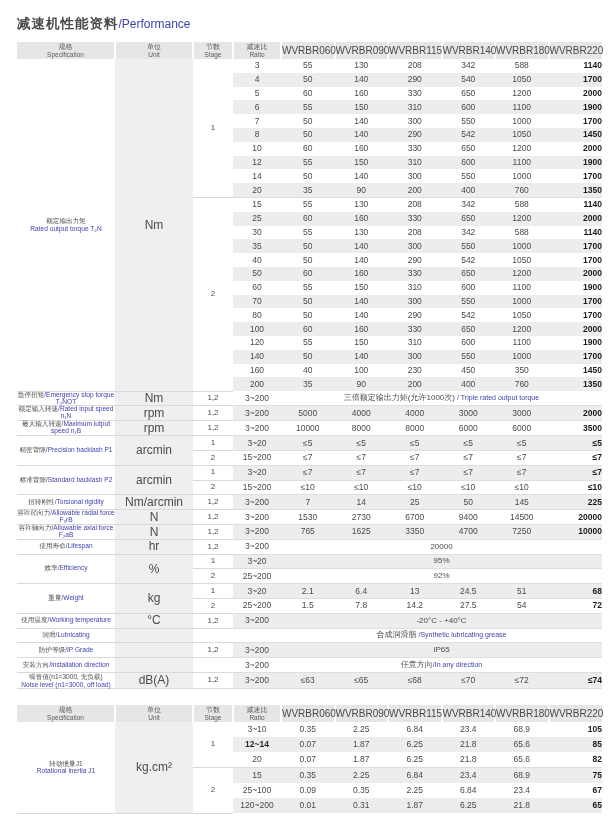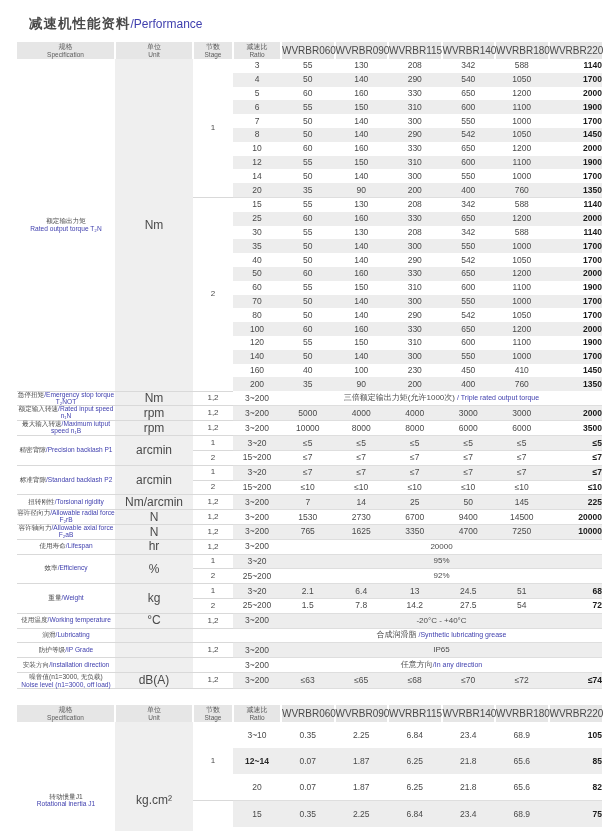--- a/index.html
+++ b/index.html
@@ -1,29 +1,29 @@
 <!DOCTYPE html>
 <html style="--blue: #3f3fae; --headbg: #e6e6e6; --stripe: #ededed; --unitbg: #efefef; --border: #d9d9d9;"><head>
 <meta charset="utf-8">
 <style>
   html,body{margin:0;padding:0;background:#fff;}
   body{width:611px;height:831px;font-family:"Liberation Sans","DejaVu Sans",sans-serif;-webkit-font-smoothing:antialiased;}
   .page{padding:14px 9px 0 17px;}
-  .sec-title{margin:0 0 9px 12px;white-space:nowrap;}
+  .sec-title{margin:0 0 9px 0;white-space:nowrap;}
   .sec-title .t-zh{font-size:13.5px;font-weight:bold;color:#4a4a4a;letter-spacing:1px;}
   .sec-title .t-en{font-size:12px;color:var(--blue);}
   table{border-collapse:collapse;table-layout:fixed;width:585px;}
   th{background:var(--headbg);font-weight:normal;color:#5c5c5c;height:17px;padding:0;vertical-align:middle;border-left:2px solid #fff;}
   th:first-child{border-left:none;}
   th .h-zh{display:block;font-size:7px;line-height:8px;}
   th .h-en{display:block;font-size:6.5px;line-height:7px;}
   th.model{font-size:10px;color:#4a4a4a;}
   td{padding:0;text-align:center;vertical-align:middle;color:#4a4a4a;line-height:1.05;}
   .t1 td{height:13.8px;}
-  .t2 td{height:26px;}
+  .t2 td{height:15px;}
   td.spec{font-size:6.6px;border-bottom:1px solid var(--border);}
   td.spec .zh{color:#4c4c4c;}
   td.spec .en{color:var(--blue);}
   td.spec.stacked .zh,td.spec.stacked .en{display:block;line-height:7.5px;}
   td.unit{font-size:12px;background:var(--unitbg);border-bottom:1px solid var(--border);}
   td.stage{font-size:8px;border-bottom:1px solid var(--border);}
   td.ratio,td.val{font-size:8.5px;}
   td.ratio.bold{font-weight:bold;color:#2a2a2a;}
   td.val.lastcol{font-weight:bold;color:#1b1b1b;text-align:right;}
   td.merged{font-size:8px;}
@@ -286,21 +286,21 @@
           <td class="val stripe">550</td>
           <td class="val stripe">1000</td>
           <td class="val stripe lastcol">1700</td>
         </tr>
         <tr>
           <td class="ratio">160</td>
           <td class="val">40</td>
           <td class="val">100</td>
           <td class="val">230</td>
           <td class="val">450</td>
-          <td class="val">410</td>
+          <td class="val">350</td>
           <td class="val lastcol">1450</td>
         </tr>
         <tr>
           <td class="ratio stripe">200</td>
           <td class="val stripe">35</td>
           <td class="val stripe">90</td>
           <td class="val stripe">200</td>
           <td class="val stripe">400</td>
           <td class="val stripe">760</td>
           <td class="val stripe lastcol">1350</td>

